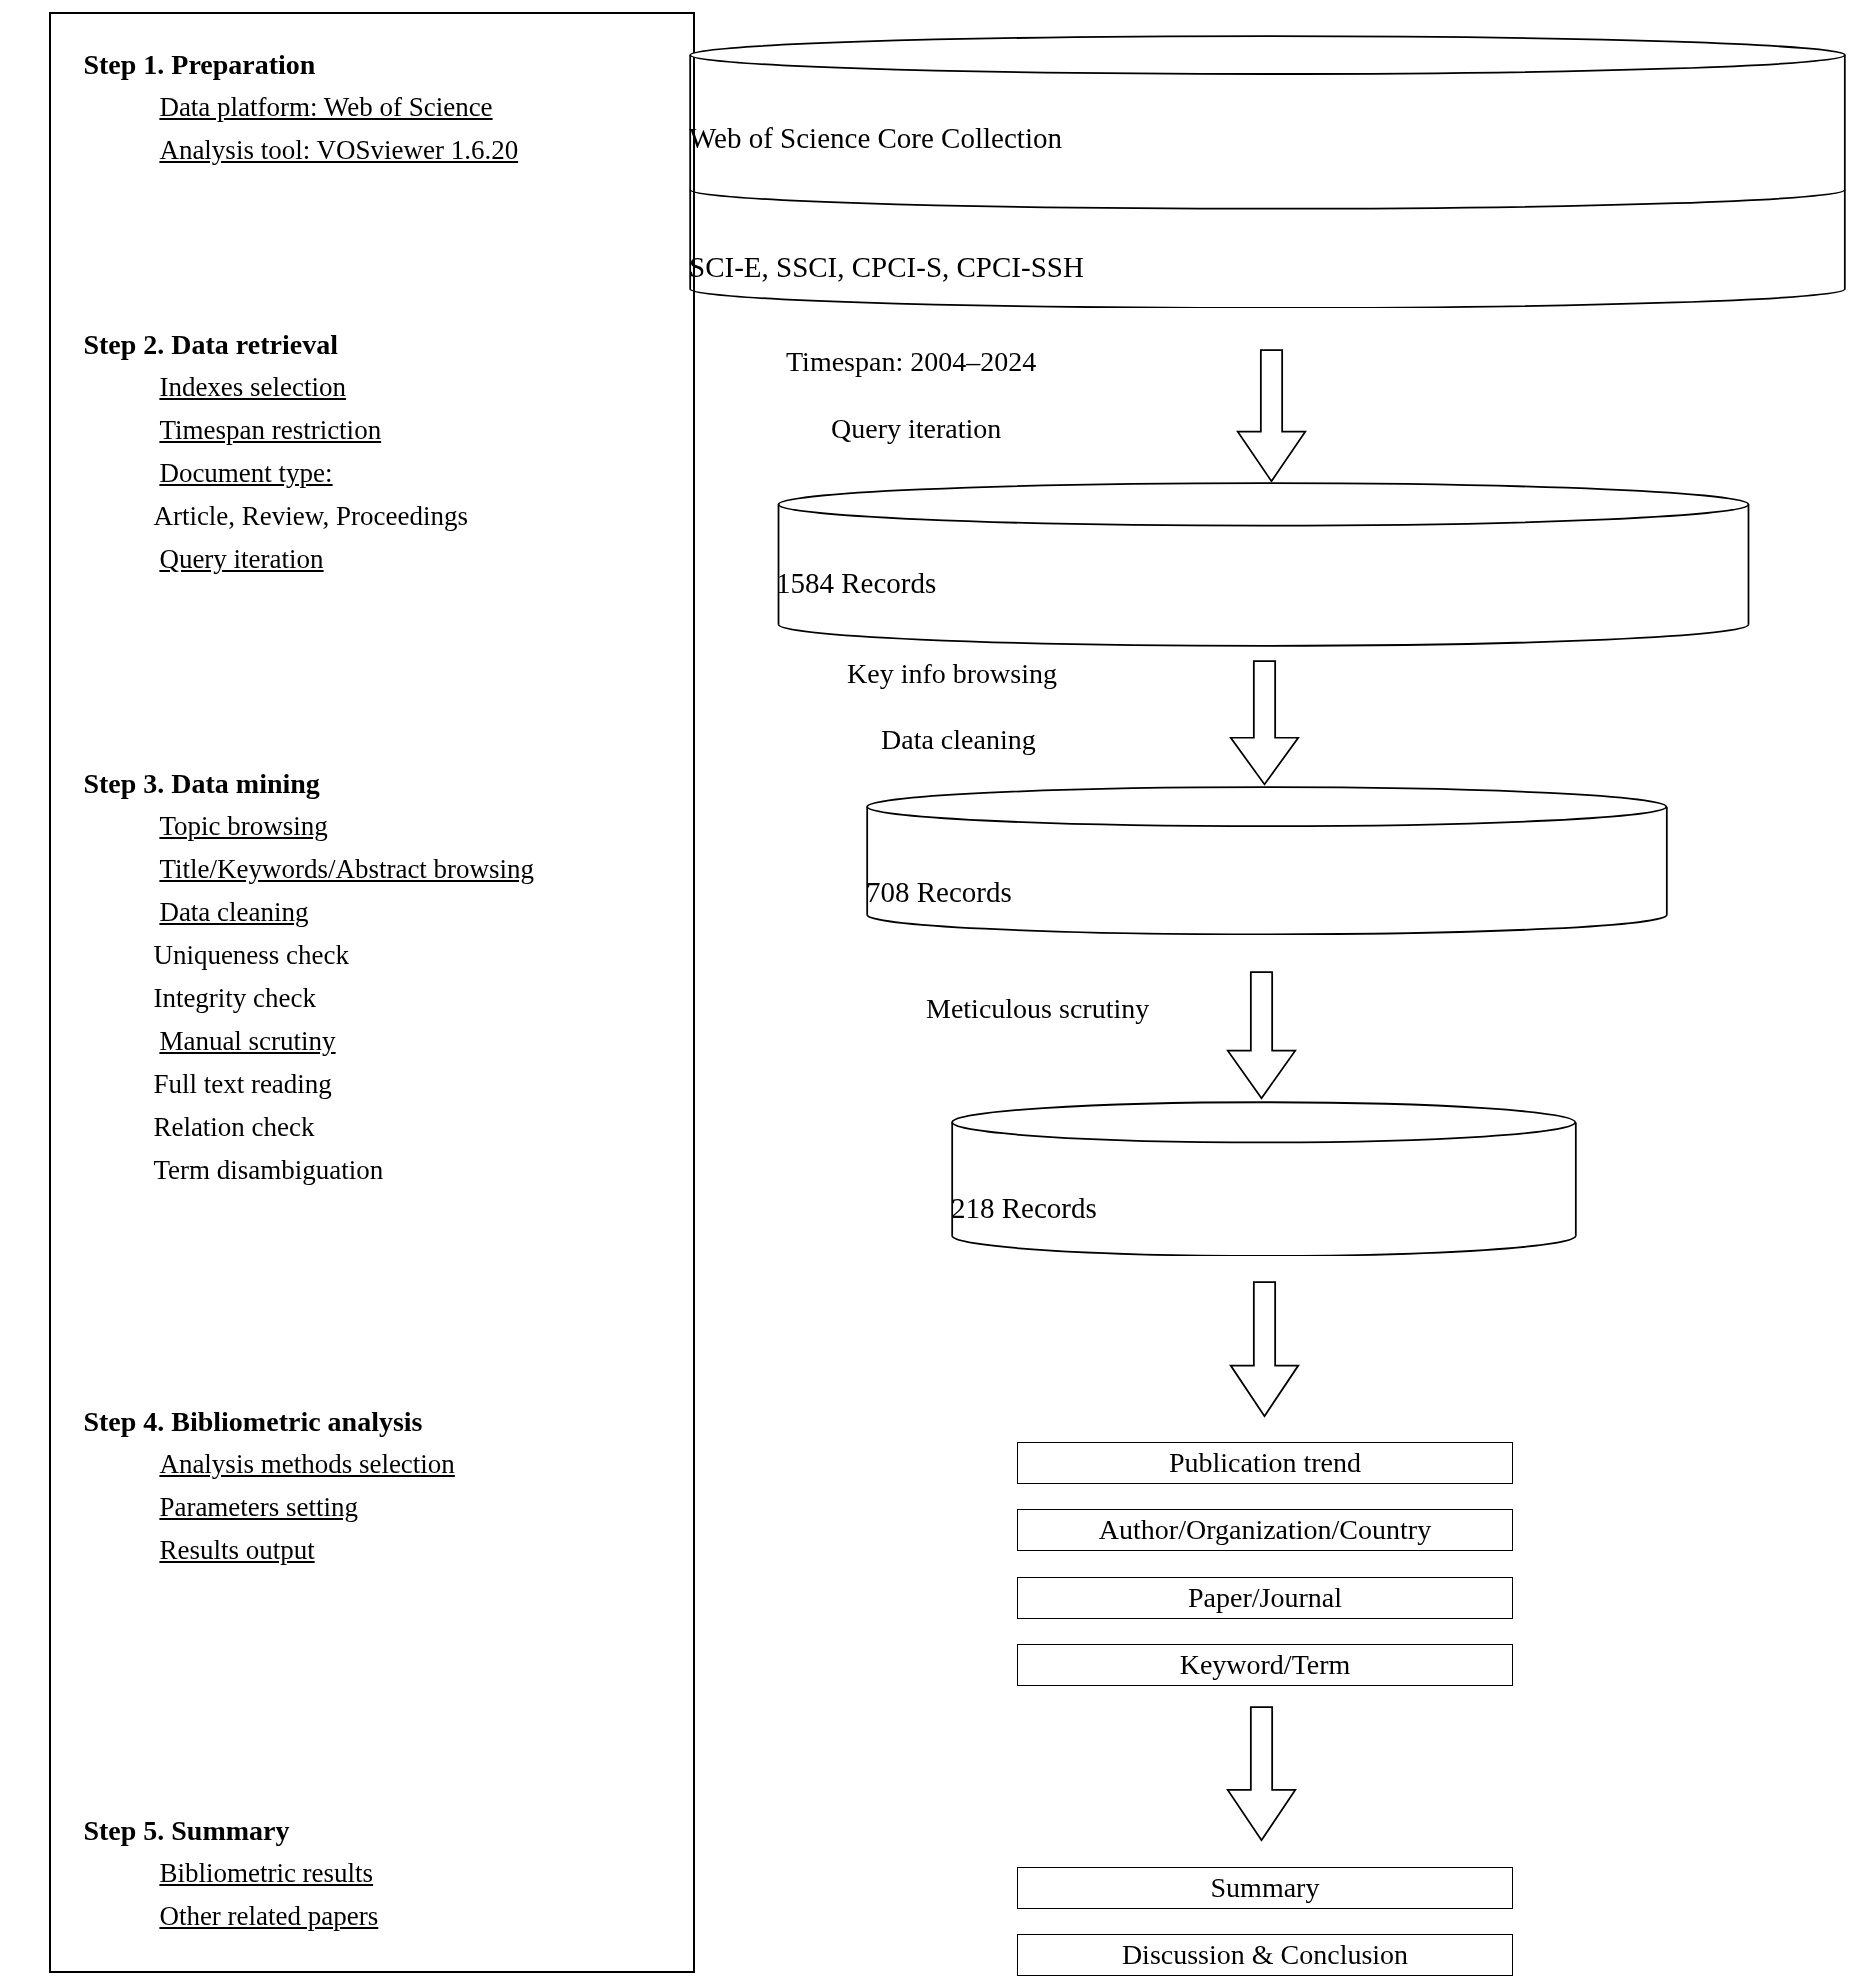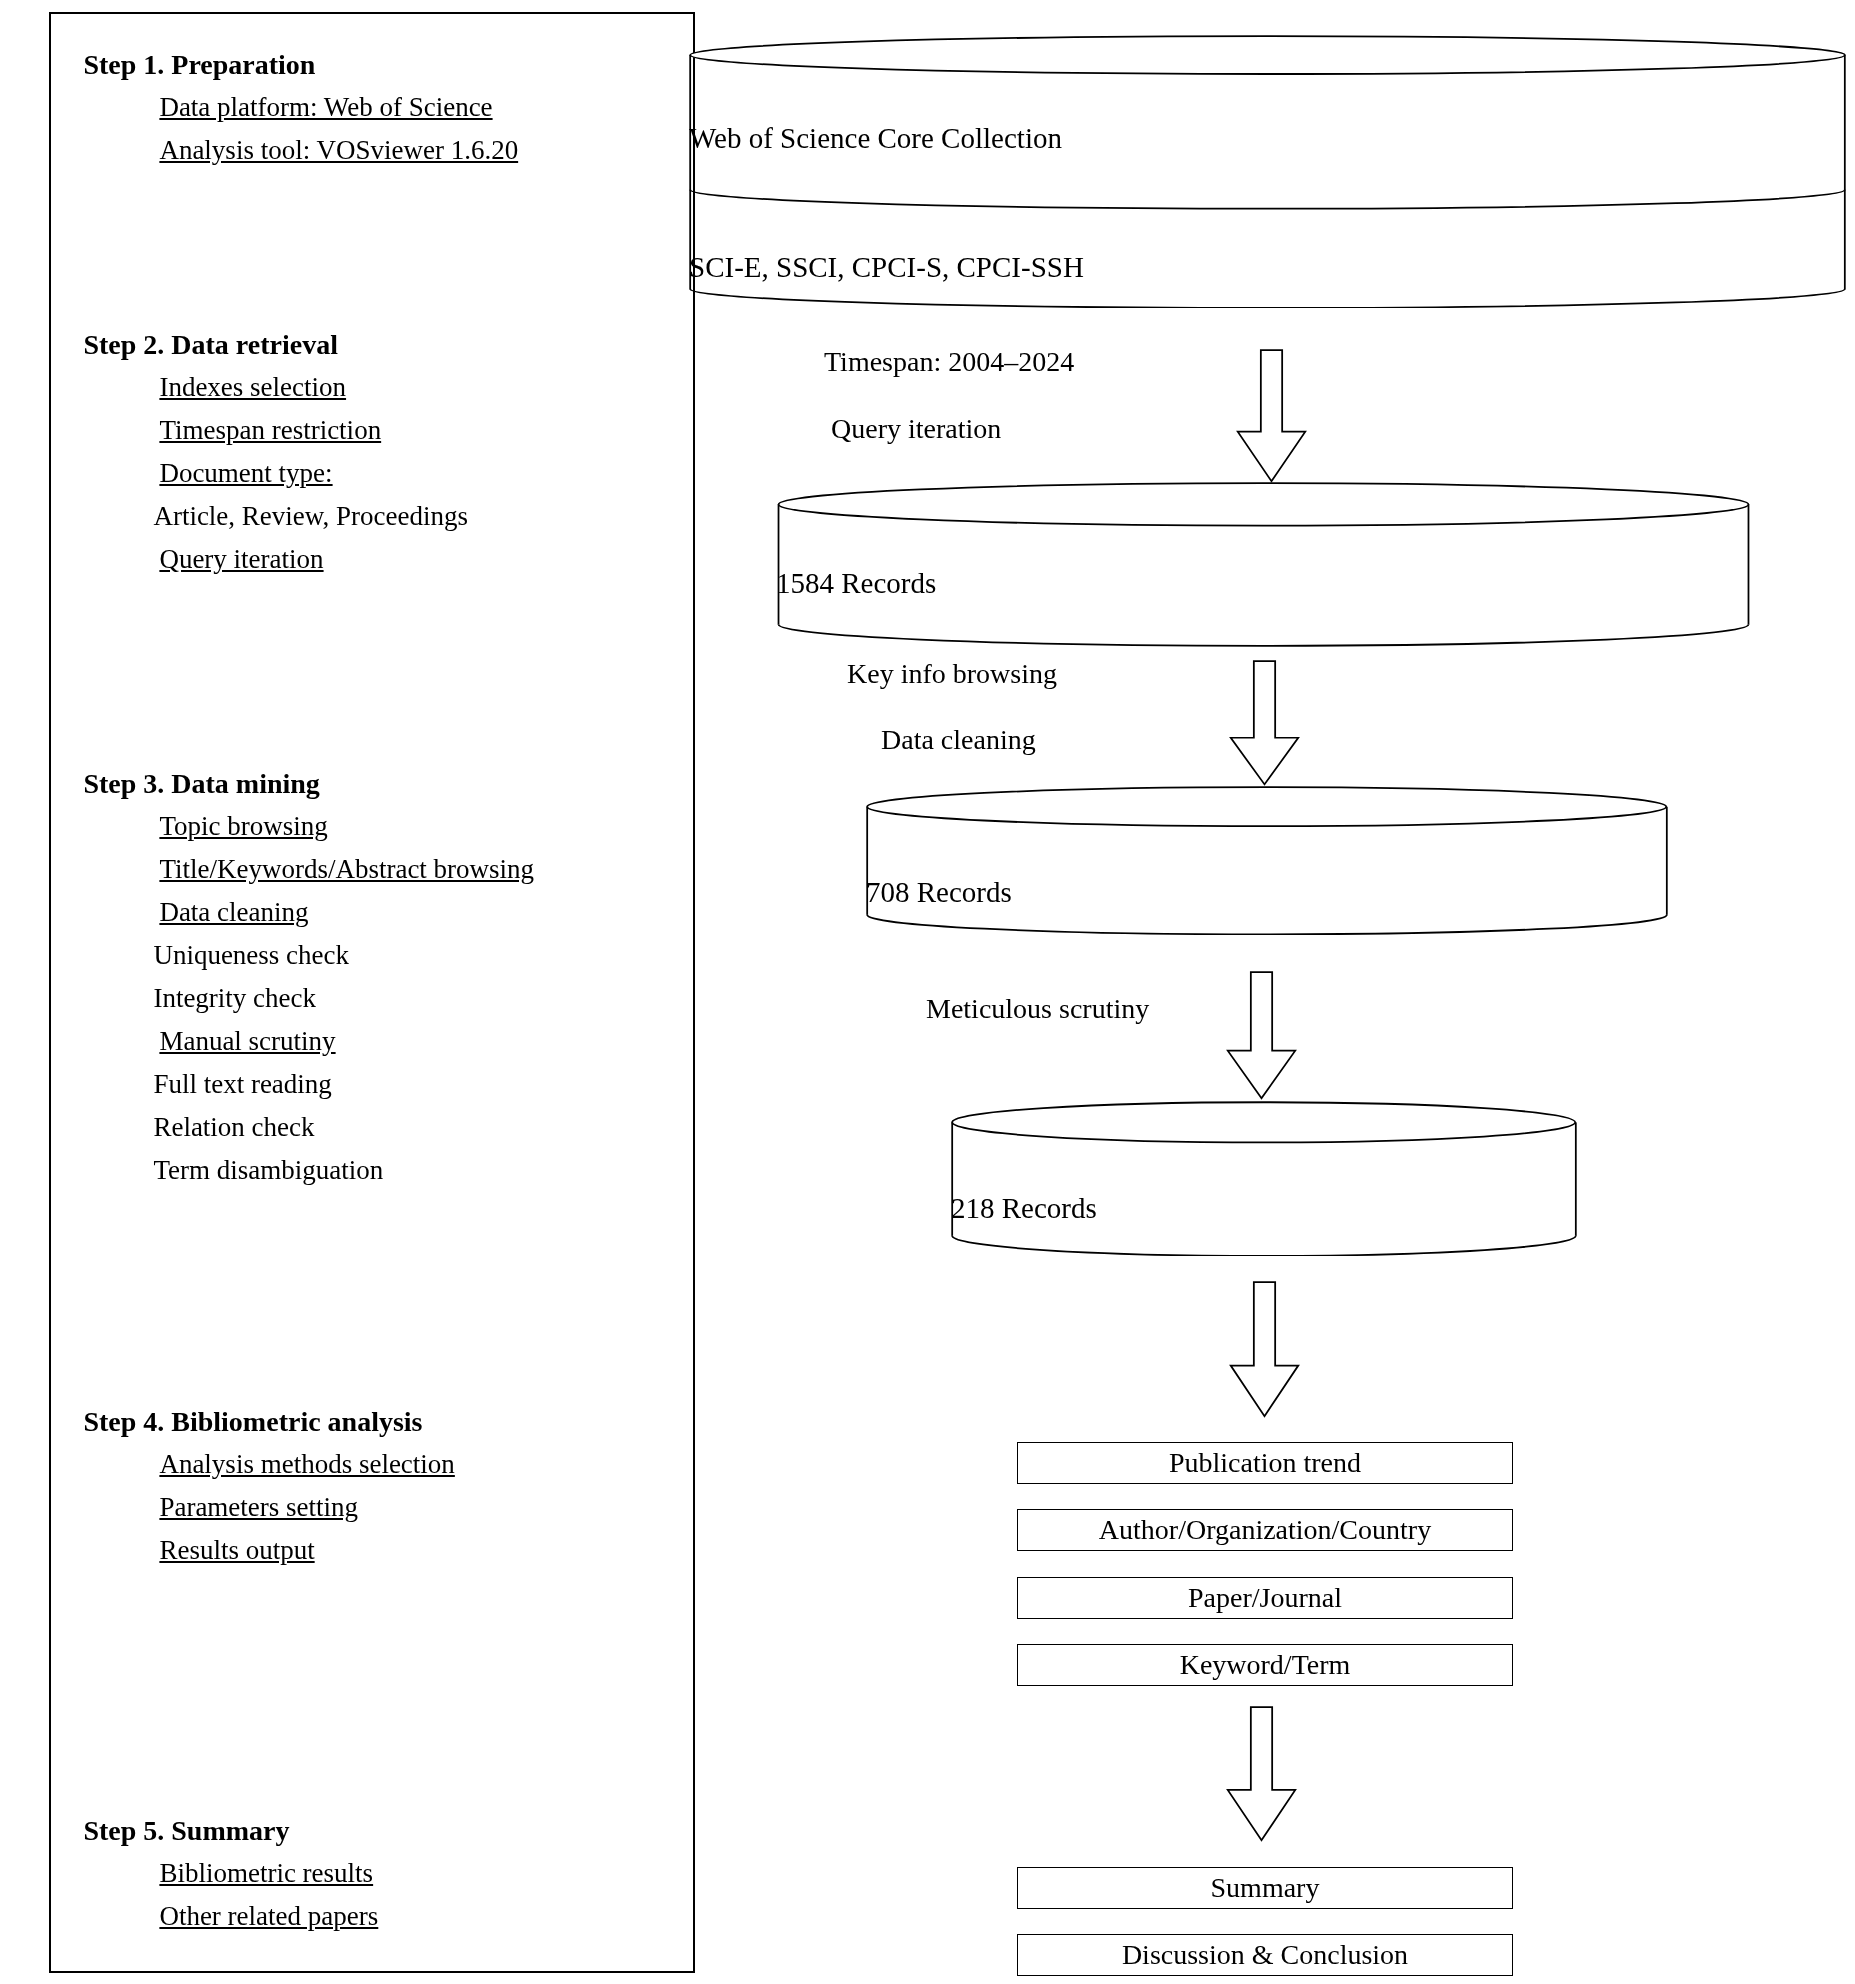--- a/index.html
+++ b/index.html
@@ -102,21 +102,21 @@
       <ellipse cx="979" cy="34" rx="977" ry="32" fill="#fff" stroke="#000" stroke-width="3"></ellipse>
       <line x1="2" y1="34" x2="2" y2="430" stroke="#000" stroke-width="3"></line>
       <line x1="1956" y1="34" x2="1956" y2="430" stroke="#000" stroke-width="3"></line>
       <path d="M 2 262 A 977 32 0 0 0 1956 262" fill="none" stroke="#000" stroke-width="3"></path>
       <path d="M 2 430 A 977 32 0 0 0 1956 430" fill="none" stroke="#000" stroke-width="3"></path>
     </svg>
     <div class="cyl-text" style="top:87px">Web of Science Core Collection</div>
     <div class="cyl-text" style="top:216px">SCI-E, SSCI, CPCI-S, CPCI-SSH</div>
   </div>
 
-  <div class="flabel" style="left:824px; top:345px">Timespan: 2004–2024</div>
+  <div class="flabel" style="left:786px; top:345px">Timespan: 2004–2024</div>
   <div class="flabel" style="left:831px; top:412px">Query iteration</div>
 
   <svg class="arrow" style="left:1233px; top:349px" width="77" height="134" viewBox="0 0 130 230" preserveAspectRatio="none">
     <path d="M47 2 L83 2 L83 142 L122 142 L65 227 L8 142 L47 142 Z" fill="#fff" stroke="#000" stroke-width="3"></path>
   </svg>
 
   <div class="cyl" style="left:776px; top:482px; width:975px; height:165px">
     <svg width="975" height="165" viewBox="0 0 1650 280">
       <ellipse cx="825" cy="38" rx="823" ry="36" fill="#fff" stroke="#000" stroke-width="3"></ellipse>
       <line x1="2" y1="38" x2="2" y2="242" stroke="#000" stroke-width="3"></line>

